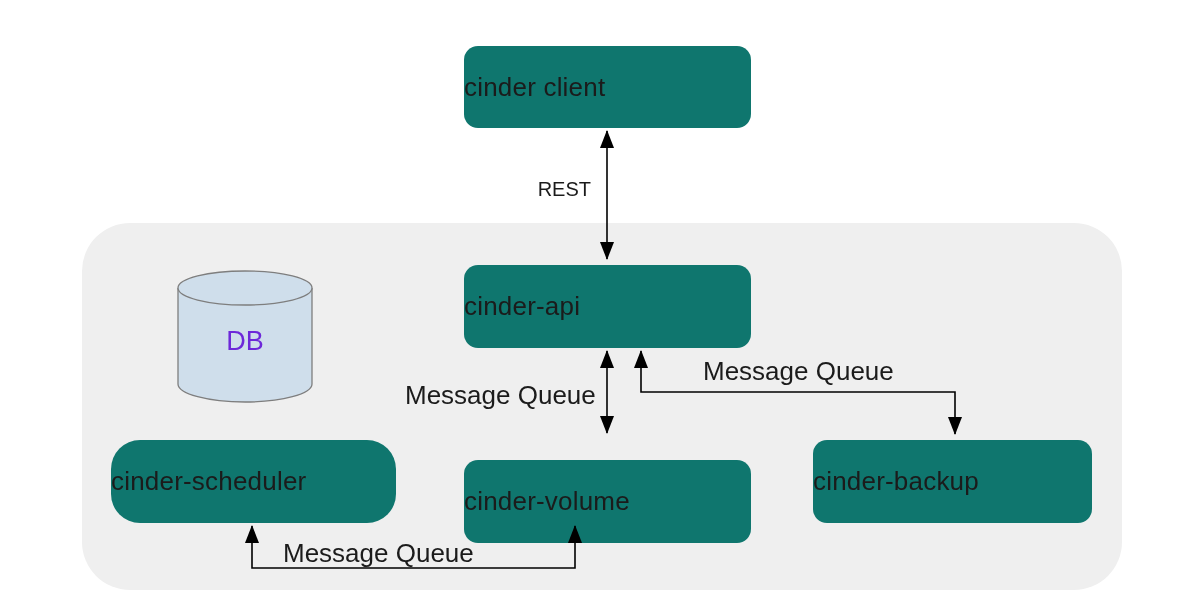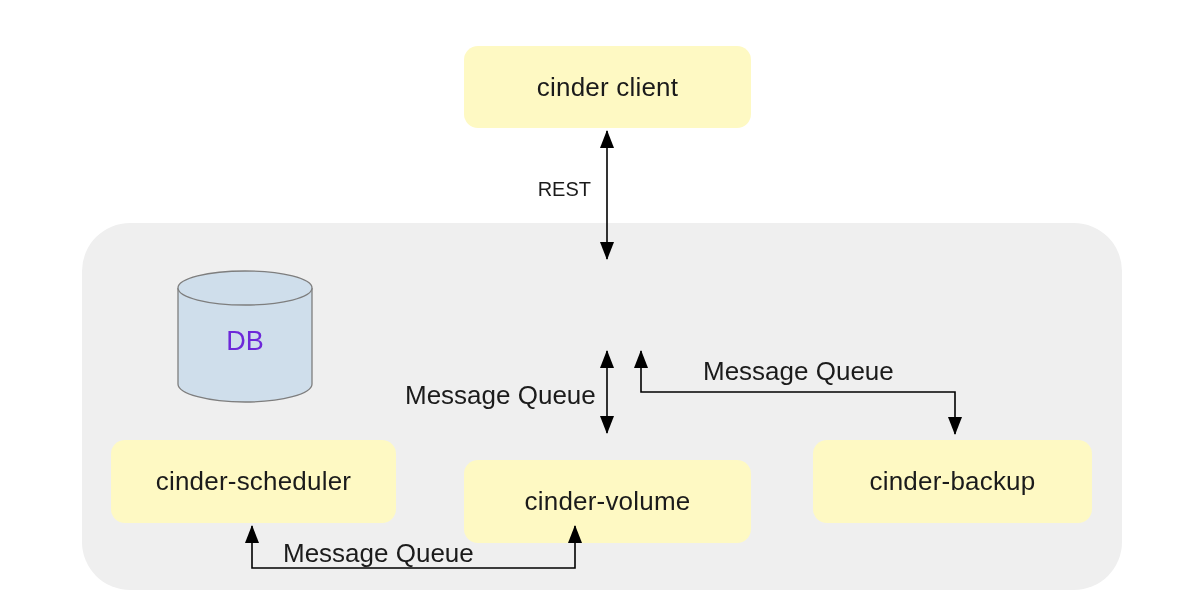--- a/index.html
+++ b/index.html
@@ -2,26 +2,26 @@
 <html><head>
 <meta charset="utf-8">
 <style>
   html,body{margin:0;padding:0;background:#ffffff;}
   body{font-family:"Liberation Sans","DejaVu Sans",sans-serif;}
   .canvas{position:relative;width:1196px;height:614px;background:#ffffff;overflow:hidden;}
 
   .group-box{position:absolute;left:82px;top:223px;width:1040px;height:367px;
              background:#efefef;border-radius:48px;}
 
-  .node{position:absolute;background:#fef9c3;border-radius:14px;
-        display:flex;align-items:center;justify-content:center;
+  .node{position:absolute;background:#0f766e;border-radius:14px;
+        display:flex;align-items:center;
         font-size:26px;color:#1b1b1b;letter-spacing:0.2px;}
   #n-client   {left:464px;top:46px; width:287px;height:82px;}
   #n-api      {left:464px;top:265px;width:287px;height:83px;}
-  #n-scheduler{left:111px;top:440px;width:285px;height:83px;}
+  #n-scheduler{left:111px;top:440px;width:285px;height:83px;border-radius:29px;}
   #n-volume   {left:464px;top:460px;width:287px;height:83px;}
   #n-backup   {left:813px;top:440px;width:279px;height:83px;}
 
   .cyl-svg{position:absolute;left:177px;top:270px;}
   .cyl-label{position:absolute;left:177px;top:270px;width:136px;height:126px;
              display:flex;align-items:center;justify-content:center;
              padding-top:16px;box-sizing:border-box;
              font-size:27px;color:#6d28d9;}
 
   .edge-label{position:absolute;font-size:26px;color:#1b1b1b;text-align:center;white-space:nowrap;}
@@ -42,20 +42,23 @@
 
   <svg class="cyl-svg" width="136" height="133" viewBox="0 0 136 133">
     <path d="M1,18 L1,114 A67,18 0 0 0 135,114 L135,18" fill="#cfdeeb" stroke="#7e7e7e" stroke-width="1.3"></path>
     <ellipse cx="68" cy="18" rx="67" ry="17" fill="#cfdeeb" stroke="#7e7e7e" stroke-width="1.3"></ellipse>
   </svg>
   <div class="cyl-label">DB</div>
 
   <div class="node" id="n-client">
     <span>cinder client</span>
   </div>
+  <div class="node" id="n-api">
+    <span>cinder-api</span>
+  </div>
   <div class="node" id="n-scheduler">
     <span>cinder-scheduler</span>
   </div>
   <div class="node" id="n-volume">
     <span>cinder-volume</span>
   </div>
   <div class="node" id="n-backup">
     <span>cinder-backup</span>
   </div>
 

